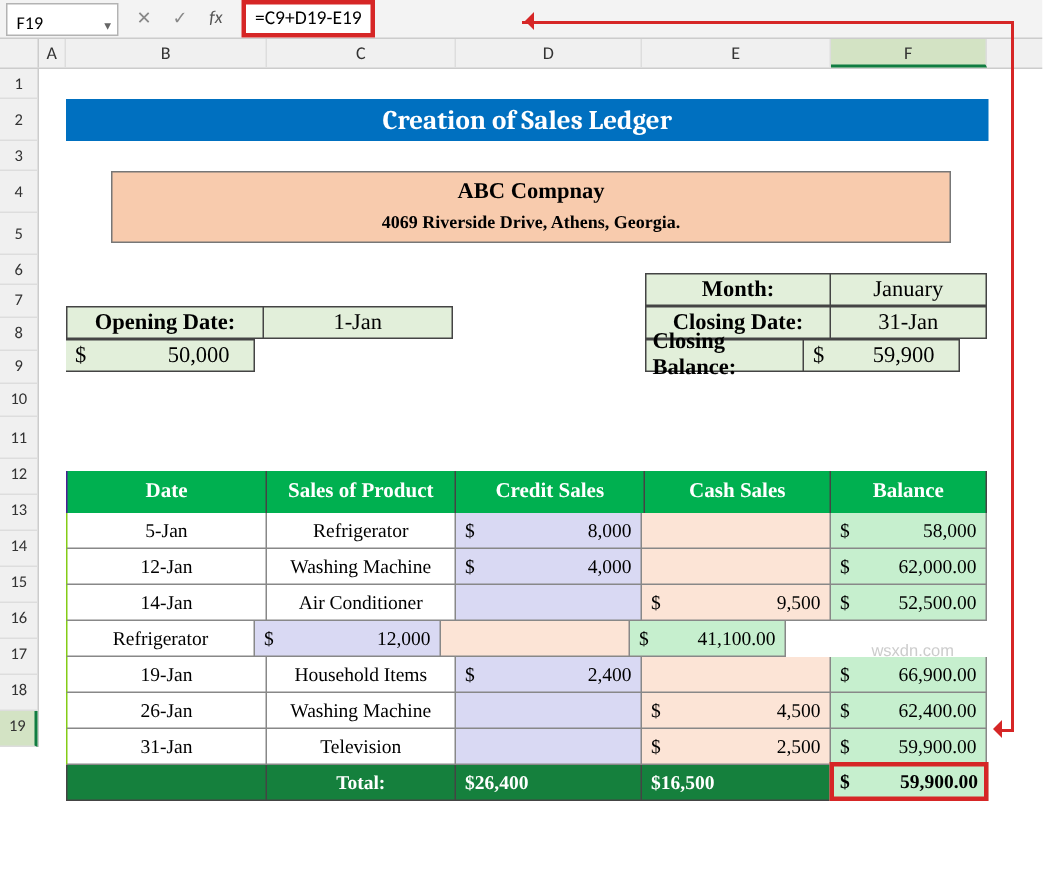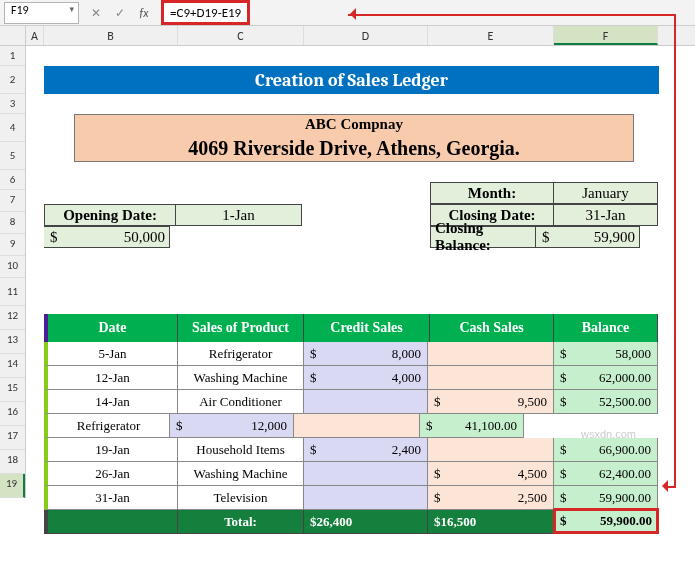--- a/index.html
+++ b/index.html
@@ -1,19 +1,19 @@
 <!DOCTYPE html>
 <html><head>
   <meta charset="utf-8">
   <style>
     * { box-sizing: border-box; margin: 0; padding: 0; }
     body { font-family: Calibri, Arial, sans-serif; font-size: 13px; background: #fff; width: 695px; height: 580px; overflow: hidden; position: relative; }
     
     .formula-bar { display: flex; align-items: center; height: 26px; border-bottom: 1px solid #ccc; background: #f3f3f3; }
-    .name-box { width: 75px; height: 22px; border: 1px solid #b3b3b3; background: #fff; margin: 2px 0 2px 4px; display: flex; align-items: flex-start; padding-left: 6px; font-size: 12px; }
+    .name-box { width: 75px; height: 22px; border: 1px solid #b3b3b3; background: #fff; margin: 2px 0 2px 4px; display: flex; align-items: flex-end; padding-left: 6px; font-size: 12px; }
     .name-box .arrow { margin-left: auto; padding-right: 4px; font-size: 9px; color: #666; }
     .fb-btns { display: flex; margin-left: 8px; gap: 6px; font-size: 12px; color: #888; }
     .fb-btn { width: 18px; text-align: center; }
     .fx { font-style: italic; color: #555; }
     .formula-box { border: 3px solid #d62626; padding: 2px 6px; margin-left: 8px; background: #fff; font-size: 13px; }
     
     .col-headers { display: flex; height: 20px; background: #f0f0f0; border-bottom: 1px solid #ccc; }
     .rownum-col { width: 26px; border-right: 1px solid #ccc; }
     .col-h { text-align: center; border-right: 1px solid #ddd; font-size: 12px; line-height: 20px; color: #333; }
     .c-a { width: 18px; }
@@ -29,39 +29,39 @@
     .rn { height: 20px; font-size: 11px; text-align: center; line-height: 20px; border-bottom: 1px solid #ddd; color: #333; }
     .rn.selected { background: #d3e3c4; border-right: 2px solid #107c41; }
     .rn.tall { height: 28px; line-height: 28px; }
     
     .sheet { width: 640px; position: relative; }
     
     .title-banner { position: absolute; left: 18px; top: 20px; width: 615px; height: 28px; background: #0070c0; color: #fff; font-family: Cambria, serif; font-weight: bold; font-size: 18px; display: flex; align-items: center; justify-content: center; }
     
     .company-box { position: absolute; left: 48px; top: 68px; width: 560px; height: 48px; background: #f8cbad; border: 1px solid #777; text-align: center; font-family: 'Times New Roman', serif; font-weight: bold; display: flex; flex-direction: column; justify-content: center; }
     .company-box .line1 { font-size: 15px; }
-    .company-box .line2 { font-size: 20px; margin-top: 4px; }
+    .company-box .line2 { font-size: 12px; margin-top: 4px; }
     
     .summary { position: absolute; font-family: Liberation Serif, serif; font-size: 15px; }
     .s-row { display: flex; height: 22px; }
     .s-label { width: 132px; border: 1px solid #444; background: #e2efda; display:flex; align-items:center; justify-content:center; font-weight: bold; padding: 0 4px; }
     .s-val { width: 126px; border: 1px solid #444; border-left: none; background: #e2efda; display:flex; align-items:center; justify-content:center; }
     .s-val .dollar { margin-right: auto; padding-left: 6px; }
-    .s-val .num { margin-left: auto; padding-right: 4px; }
+    .s-val .num { margin-left: auto; padding-right: 16px; }
     
     .table { position: absolute; left: 18px; top: 268px; font-family: 'Times New Roman', serif; }
     .th-row { display: flex; }
     .th { background: #00b050; color: #fff; font-weight: bold; text-align: center; height: 28px; line-height: 28px; font-size: 14px; border-right: 1px solid #444; }
     .th:last-child { border-right: 1px solid #444; }
-    .th:first-child { border-left: 4px solid #4c1d95; }
+    .th:first-child { border-left: 1px solid #4c1d95; }
     .w-b { width: 134px; } .w-c { width: 126px; } .w-d { width: 124px; } .w-e { width: 126px; } .w-f { width: 104px; }
     
     .tr { display: flex; height: 24px; }
     .td { border-right: 1px solid #888; border-bottom: 1px solid #888; display:flex; align-items:center; padding: 0 6px; font-size: 13px; }
-    .td:first-child { border-left: 4px solid #84cc16; justify-content:center; }
+    .td:first-child { border-left: 1px solid #84cc16; justify-content:center; }
     .td.prod { justify-content:center; }
     .td.money { background: #d9d9f3; }
     .td.credit { background: #fce4d6; }
     .td.bal { background: #c6efce; }
     .td.money .d, .td.credit .d, .td.bal .d { margin-right:auto; }
     .td.money .n, .td.credit .n, .td.bal .n { margin-left:auto; }
     
     .total-row .td { background: #15803d; color:#fff; font-weight:bold; border-color: #444; }
     .total-row .bal-highlight { background: #fff; color: #000; position:relative; }
     .bal-box { position:absolute; left:-1px; top:-2px; width:106px; height:26px; border: 3px solid #d62626; display:flex; align-items:center; padding: 0 4px; background: #c6efce; }

